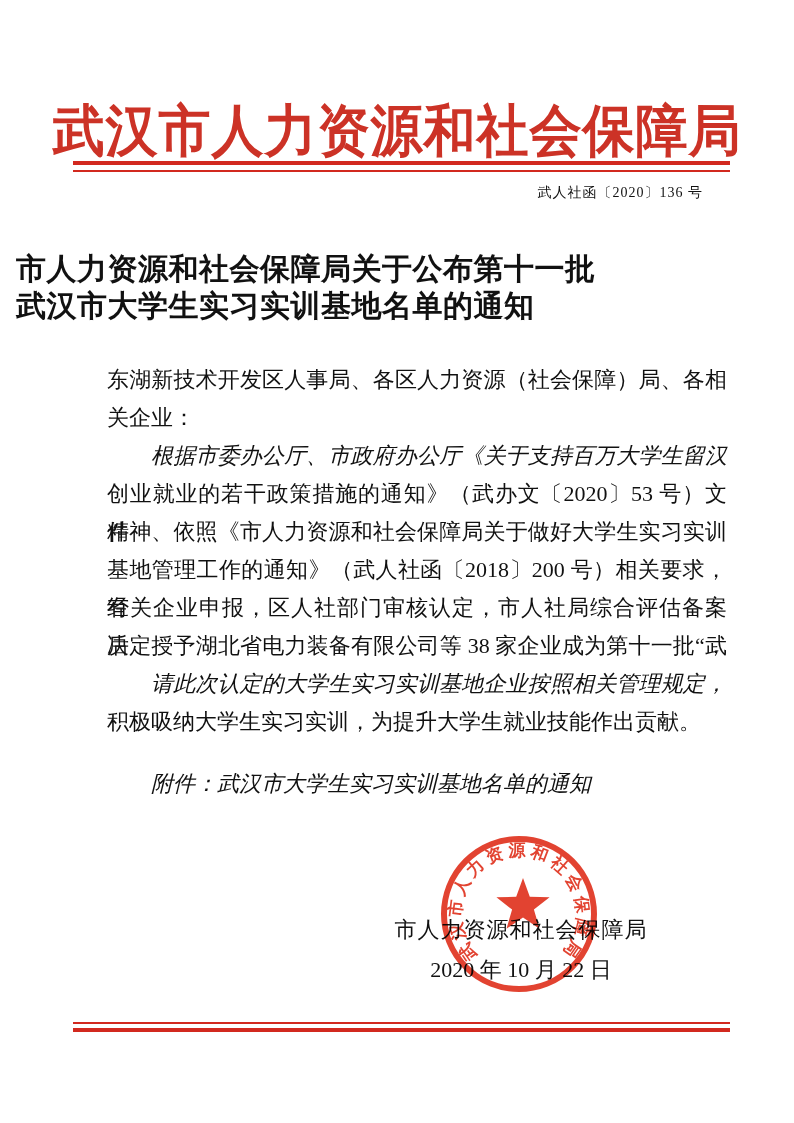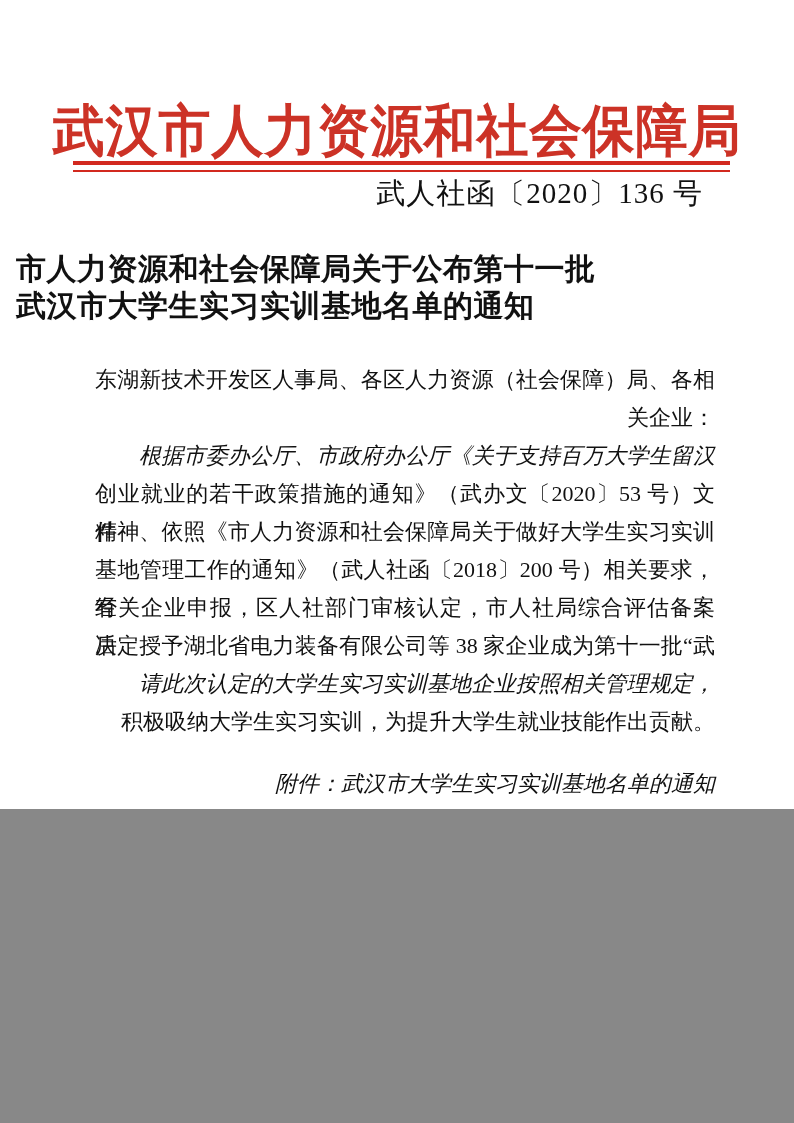--- a/index.html
+++ b/index.html
@@ -1,48 +1,48 @@
 <!DOCTYPE html>
 <html><head>
 <meta charset="utf-8">
 <style>
   html,body { margin:0; padding:0; background:#888; }
   .page {
-    position:relative; width:794px; height:809px; margin:0 auto;
+    position:relative; width:794px; height:1123px; margin:0 auto;
     background:#ffffff; overflow:hidden;
     font-family:"Liberation Serif","DejaVu Serif",serif;
     color:#111;
   }
   .agency {
     position:absolute; top:94px; left:0; width:794px;
     text-align:center; font-size:52px; font-weight:bold;
     letter-spacing:1px; color:#cc3226;
     transform:scaleY(1.08); transform-origin:top center;
     white-space:nowrap;
   }
   .rule { position:absolute; left:73px; width:657px; background:#d2291f; }
   .rule-a { top:161px; height:4px; }
   .rule-b { top:170px; height:2px; }
   .rule-c { top:1022px; height:2px; }
   .rule-d { top:1028px; height:4px; }
   .docnum {
     position:absolute; top:180px; right:91px;
-    font-size:29px; line-height:26px; letter-spacing:1px;
+    font-size:14px; line-height:26px; letter-spacing:1px;
     white-space:nowrap;
   }
   .title {
     position:absolute; top:250px; left:16px; width:794px;
     text-align:left; font-size:30px; font-weight:bold;
     line-height:37px; letter-spacing:0.5px; white-space:nowrap;
   }
   .body {
-    position:absolute; top:361px; left:95px; width:620px;
+    position:absolute; top:361px; left:107px; width:620px;
     font-size:22px; line-height:38px;
   }
-  .bline { height:38px; white-space:nowrap;text-align:right; }
+  .bline { height:38px; white-space:nowrap; }
   .bline.j {
     white-space:normal;
     text-align:justify; text-align-last:justify;
     text-justify:inter-character;
   }
   .bline.ind { padding-left:44px;font-style:italic; }
   .bline.gap { margin-top:24px; }
   .sig {
     position:absolute; top:917px; left:331px; width:380px;
     text-align:center; font-size:22px; white-space:nowrap;

